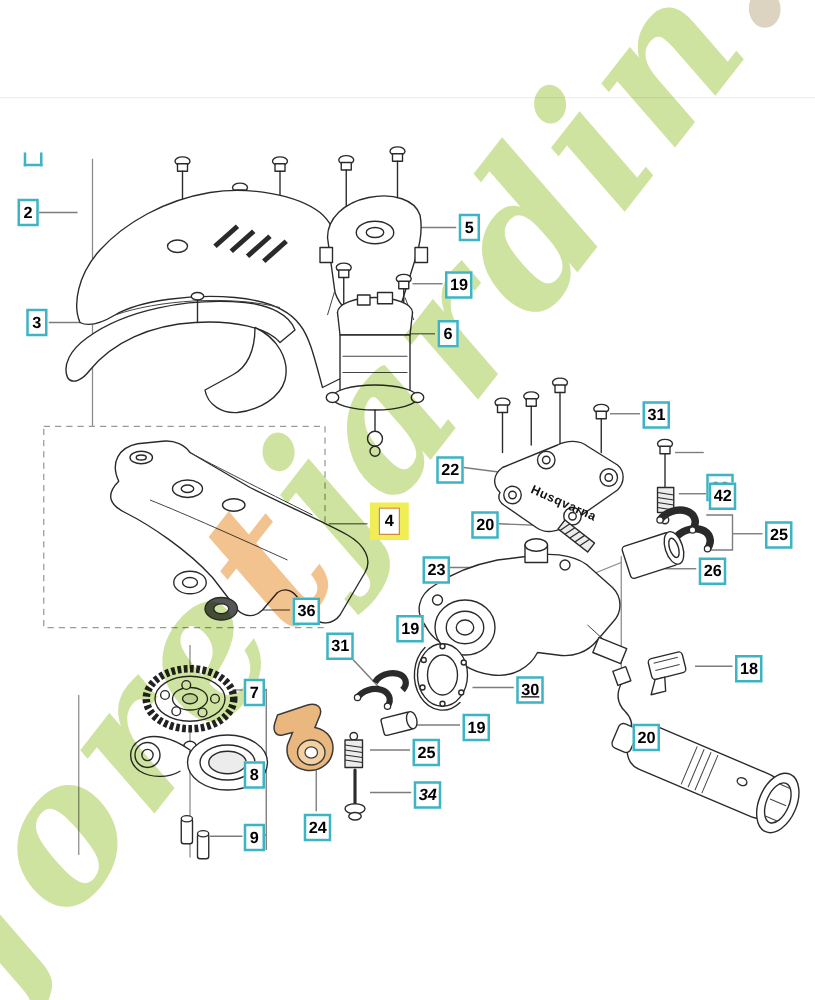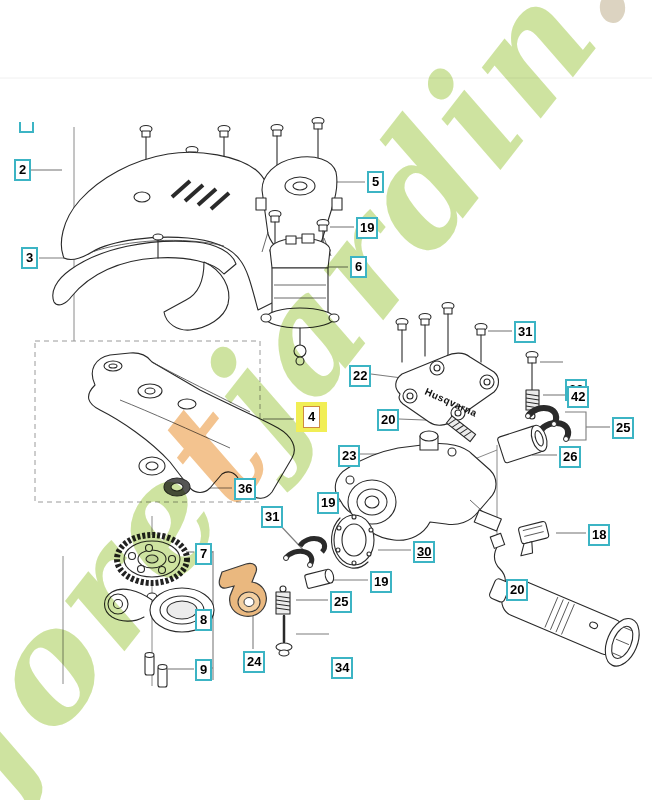--- a/index.html
+++ b/index.html
@@ -414,21 +414,21 @@
       <div class="callout" style="left: 567px; top: 386px;">42</div>
       <div class="callout" style="left: 612px; top: 417px;">25</div>
       <div class="callout" style="left: 559px; top: 446px;">26</div>
       <div class="callout" style="left: 377px; top: 409px;">20</div>
       <div class="callout" style="left: 338px; top: 445px;">23</div>
       <div class="callout" style="left: 317px; top: 492px;">19</div>
       <div class="callout" style="left: 413px; top: 541px; text-decoration: underline;">30</div>
       <div class="callout" style="left: 261px; top: 506px;">31</div>
       <div class="callout" style="left: 370px; top: 571px;">19</div>
       <div class="callout" style="left: 330px; top: 591px;">25</div>
-      <div class="callout" style="left: 331px; top: 657px;">34</div>
+      <div class="callout" style="left: 331px; top: 625px; font-style: italic;">34</div>
       <div class="callout" style="left: 243px; top: 651px;">24</div>
       <div class="callout" style="left: 234px; top: 478px;">36</div>
       <div class="callout" style="left: 195px; top: 543px;">7</div>
       <div class="callout" style="left: 195px; top: 609px;">8</div>
       <div class="callout" style="left: 195px; top: 659px;">9</div>
       <div class="callout" style="left: 588px; top: 524px;">18</div>
       <div class="callout" style="left: 506px; top: 579px;">20</div>
     </div>
 </div>
 

